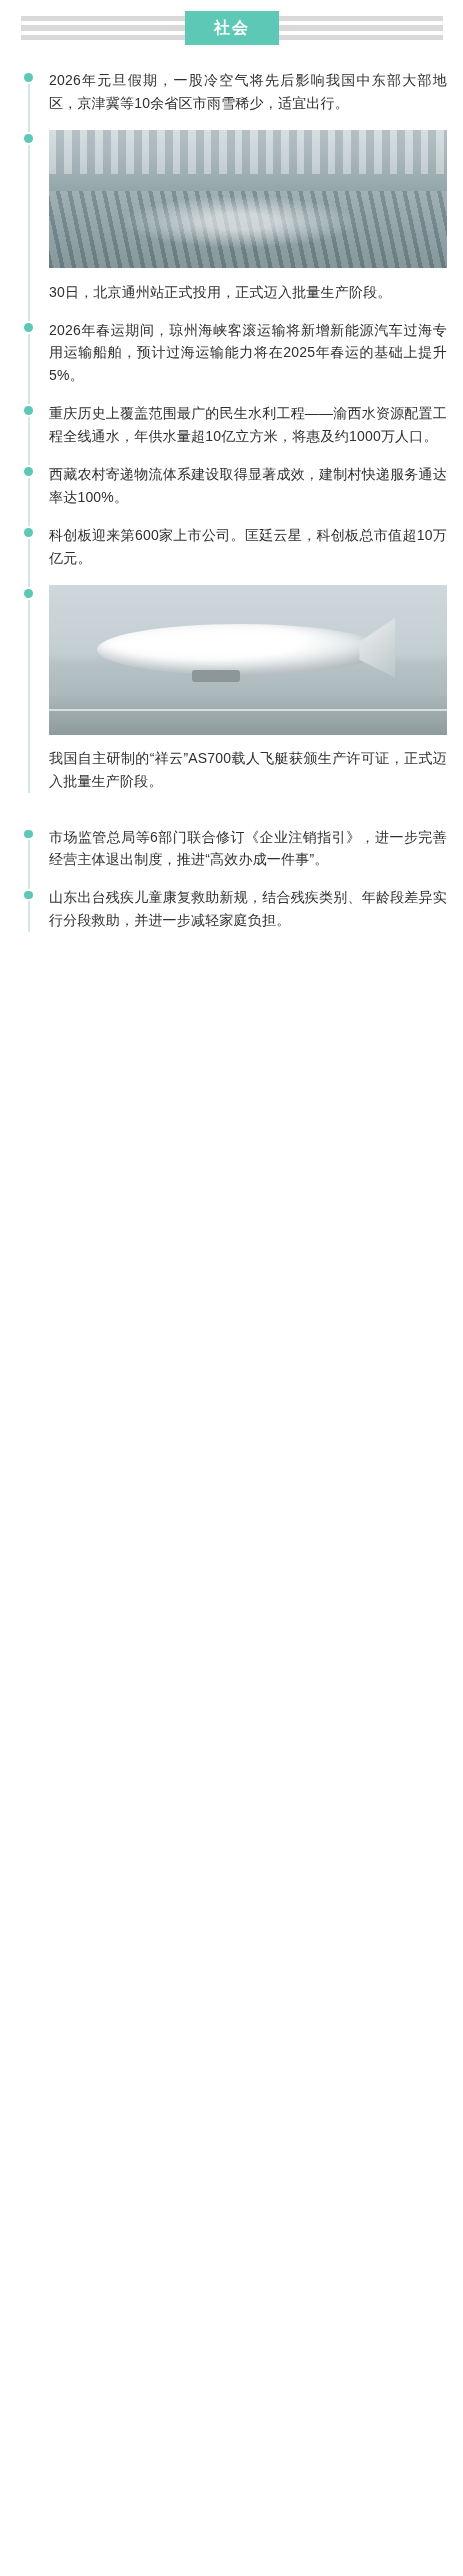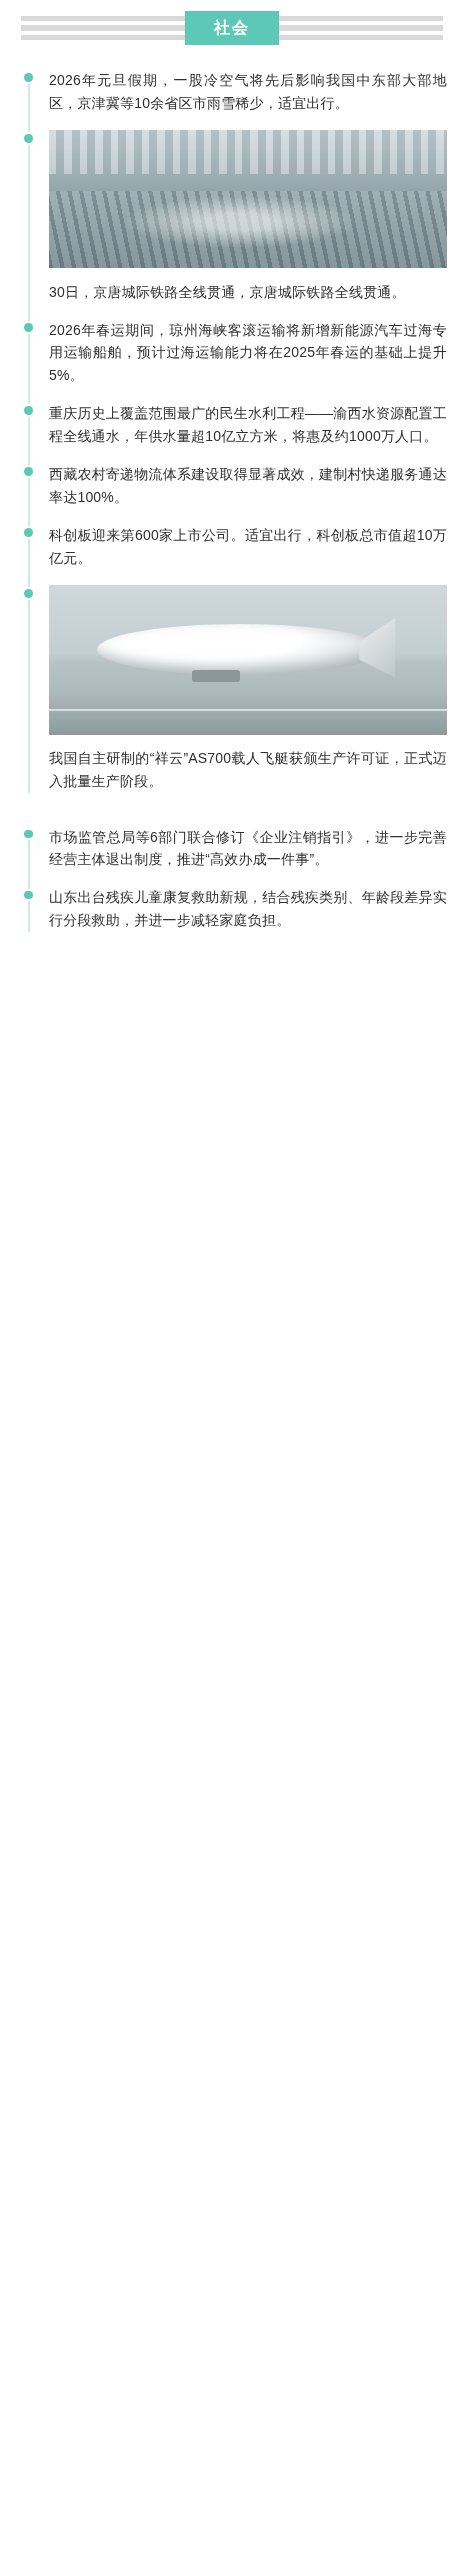--- a/index.html
+++ b/index.html
@@ -246,21 +246,21 @@
       <span class="dot"></span>
       <p>2026年元旦假期，一股冷空气将先后影响我国中东部大部地区，京津冀等10余省区市雨雪稀少，适宜出行。</p>
     </div>
 
     <div class="item">
       <span class="dot"></span>
       <div class="figure">
         <div class="ph img-station"></div>
       </div>
       <div class="sep"></div>
-      <p>30日，京唐城际铁路全线贯通，京唐城际铁路全线贯通。</p>
+      <p>30日，北京通州站正式投用，正式迈入批量生产阶段。</p>
     </div>
 
     <div class="item">
       <span class="dot"></span>
       <p>2026年春运期间，琼州海峡客滚运输将新增新能源汽车过海专用运输船舶，预计过海运输能力将在2025年春运的基础上提升5%。</p>
     </div>
 
     <div class="item">
       <span class="dot"></span>
       <p>重庆历史上覆盖范围最广的民生水利工程——渝西水资源配置工程全线通水，年供水量超10亿立方米，将惠及约1000万人口。</p>
@@ -268,21 +268,21 @@
 
     <div class="item">
       <span class="dot"></span>
       <p>西藏农村寄递物流体系建设取得显著成效，建制村快递服务通达率达100%。</p>
     </div>
 
 
 
     <div class="item">
       <span class="dot"></span>
-      <p>科创板迎来第600家上市公司。适宜出行，科创板总市值超10万亿元。</p>
+      <p>科创板迎来第600家上市公司。匡廷云星，科创板总市值超10万亿元。</p>
     </div>
 
     <div class="item">
       <span class="dot"></span>
       <div class="figure tall">
         <div class="ph img-airship">
           <div class="body"></div>
           <div class="fin"></div>
           <div class="gondola"></div>
           <div class="strip"></div>

